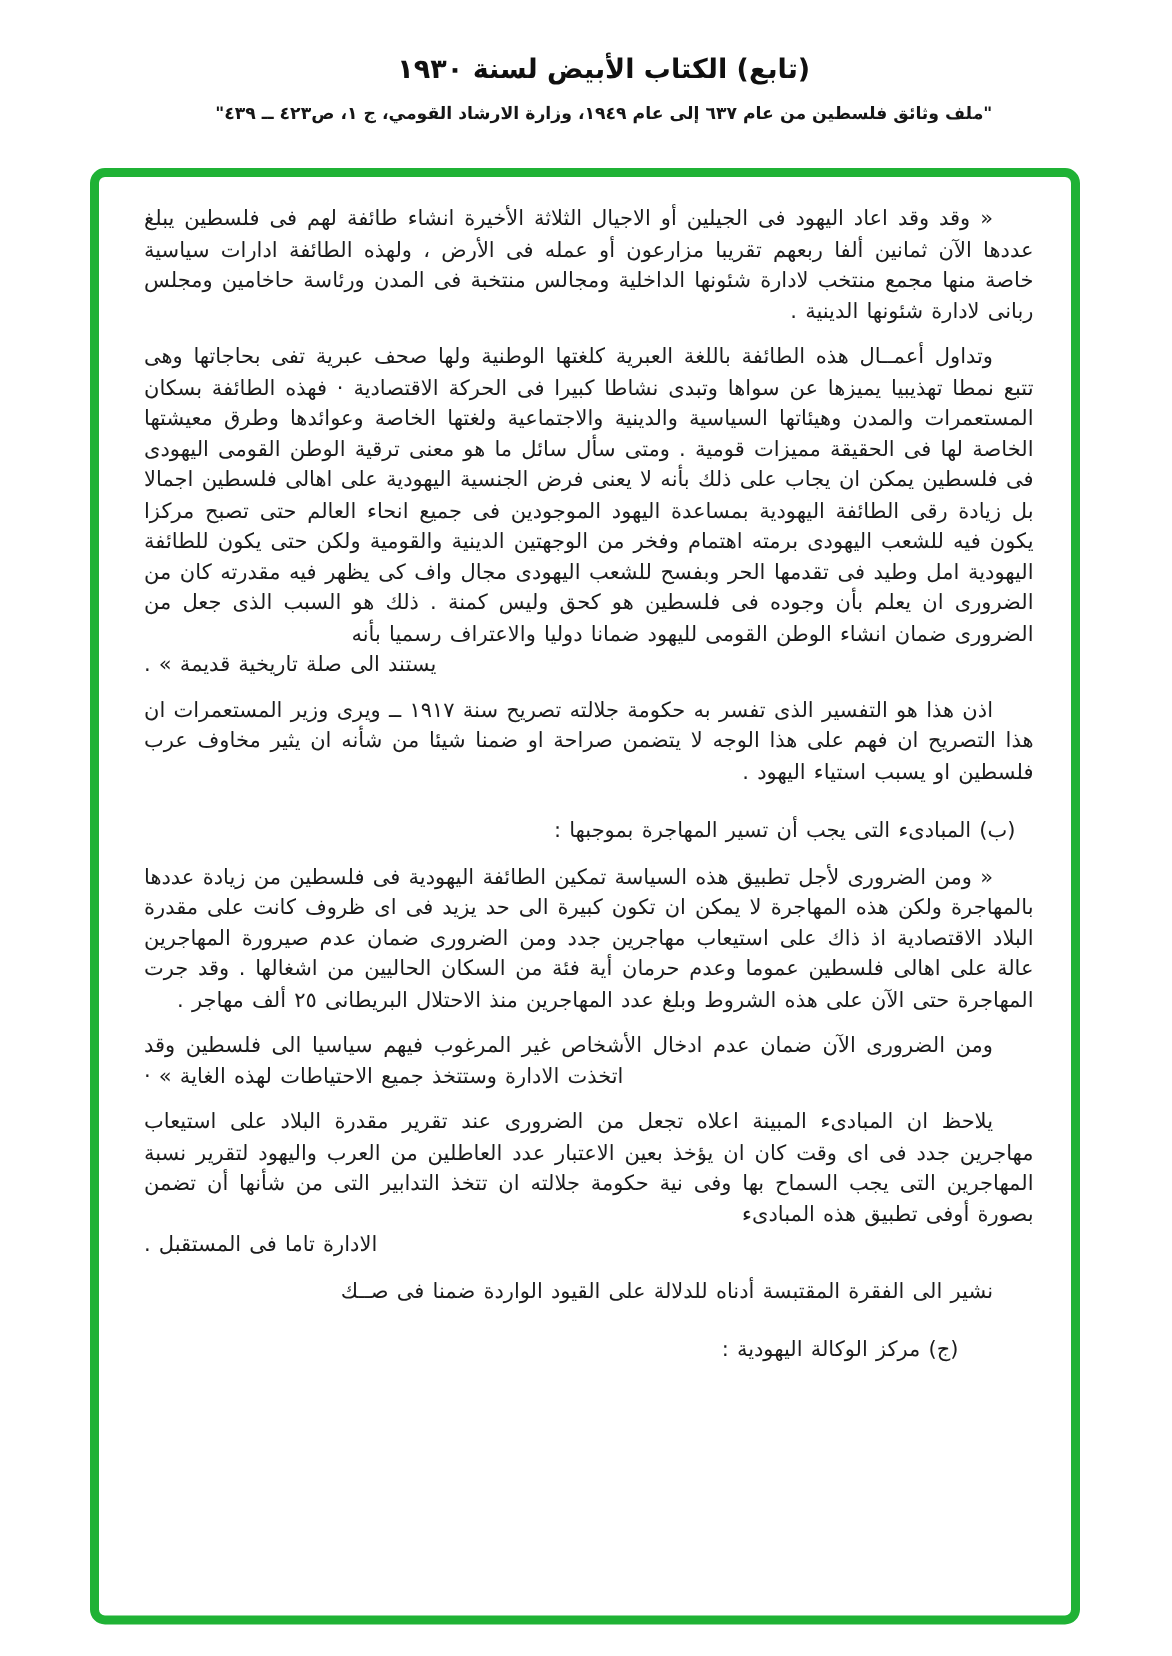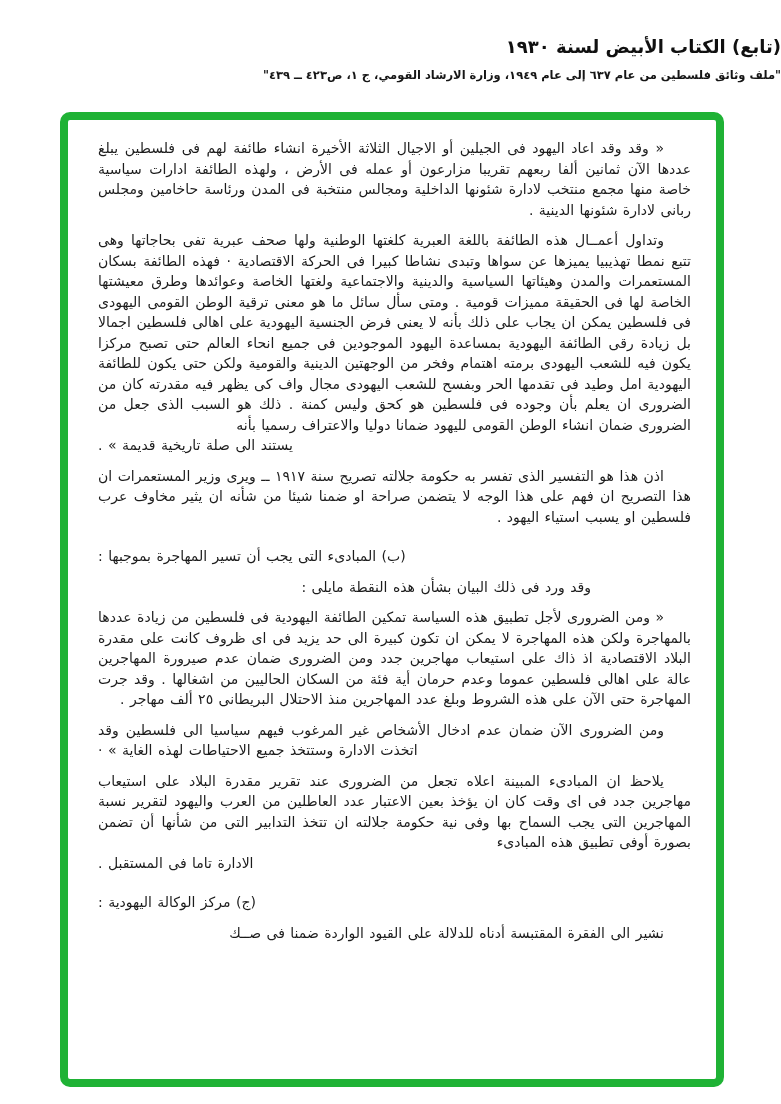--- a/index.html
+++ b/index.html
@@ -4,29 +4,29 @@
 <style>
   html,body { margin:0; padding:0; background:#ffffff; }
   body {
     width:781px; height:1104px; position:relative; overflow:hidden;
     font-family:"DejaVu Sans", sans-serif;
     -webkit-font-smoothing:antialiased;
   }
   .sheet { position:absolute; inset:0; background:#ffffff; }
 
   
-  .doc-header { position:absolute; top:36px; left:0; right:0; direction:rtl; color:#101010;padding-left:24px; }
+  .doc-header { position:absolute; top:36px; left:0; right:0; text-align:center; direction:rtl; color:#101010;padding-left:24px; }
   .doc-title  { margin:0 0 11px 0; font-size:18px; font-weight:bold; letter-spacing:0; }
   .doc-source { font-size:11.5px; font-weight:bold; color:#161616; }
 
   
   .page-frame {
     position:absolute; left:60px; top:112px;
     width:648px; height:959px;
-    border:8px solid #15803d; border-radius:10px;
+    border:6px solid #15803d; border-radius:10px;
     background:#ffffff; box-sizing:content-box;
   }
   .page-content {
     direction:rtl; text-align:justify;
     padding:18px 25px 0 30px;
     height:941px; overflow:hidden;
     font-size:14px; line-height:20.5px; color:#1c1c1c;
     word-spacing:1px;
   }
 
@@ -38,21 +38,21 @@
   .closer-a   { padding-right:75px; }
   .closer-b   { padding-right:65px; }
 
   
   .quote-close { text-align:justify; text-align-last:left; }
 
   
   .lead-short { text-align:right; padding-right:100px; }
 
   
-  .subhead   { text-align:left; margin:19px 0 10px 0; }
+  .subhead   { text-align:right; margin:19px 0 10px 0; }
   .subhead-b { padding-right:12px; }
   .subhead-j { padding-right:50px; }
 </style>
 </head>
 <body>
 
 <div class="sheet">
 
   <div class="doc-header">
     <h1 class="doc-title">(تابع) الكتاب الأبيض لسنة ١٩٣٠</h1>
@@ -64,29 +64,28 @@
 
       <p class="para indent">« وقد وقد اعاد اليهود فى الجيلين أو الاجيال الثلاثة الأخيرة انشاء طائفة لهم فى فلسطين يبلغ عددها الآن ثمانين ألفا ربعهم تقريبا مزارعون أو عمله فى الأرض ، ولهذه الطائفة ادارات سياسية خاصة منها مجمع منتخب لادارة شئونها الداخلية ومجالس منتخبة فى المدن ورئاسة حاخامين ومجلس ربانى لادارة شئونها الدينية .</p>
 
       <p class="para indent" style="margin-bottom:0">وتداول أعمــال هذه الطائفة باللغة العبرية كلغتها الوطنية ولها صحف عبرية تفى بحاجاتها وهى تتبع نمطا تهذيبيا يميزها عن سواها وتبدى نشاطا كبيرا فى الحركة الاقتصادية · فهذه الطائفة بسكان المستعمرات والمدن وهيئاتها السياسية والدينية والاجتماعية ولغتها الخاصة وعوائدها وطرق معيشتها الخاصة لها فى الحقيقة مميزات قومية . ومتى سأل سائل ما هو معنى ترقية الوطن القومى اليهودى فى فلسطين يمكن ان يجاب على ذلك بأنه لا يعنى فرض الجنسية اليهودية على اهالى فلسطين اجمالا بل زيادة رقى الطائفة اليهودية بمساعدة اليهود الموجودين فى جميع انحاء العالم حتى تصبح مركزا يكون فيه للشعب اليهودى برمته اهتمام وفخر من الوجهتين الدينية والقومية ولكن حتى يكون للطائفة اليهودية امل وطيد فى تقدمها الحر وبفسح للشعب اليهودى مجال واف كى يظهر فيه مقدرته كان من الضرورى ان يعلم بأن وجوده فى فلسطين هو كحق وليس كمنة . ذلك هو السبب الذى جعل من الضرورى ضمان انشاء الوطن القومى لليهود ضمانا دوليا والاعتراف رسميا بأنه</p>
       <p class="para closer closer-a">يستند الى صلة تاريخية قديمة » .</p>
 
       <p class="para indent">اذن هذا هو التفسير الذى تفسر به حكومة جلالته تصريح سنة ١٩١٧ ــ ويرى وزير المستعمرات ان هذا التصريح ان فهم على هذا الوجه لا يتضمن صراحة او ضمنا شيئا من شأنه ان يثير مخاوف عرب فلسطين او يسبب استياء اليهود .</p>
 
       <p class="para subhead subhead-b">(ب) المبادىء التى يجب أن تسير المهاجرة بموجبها :</p>
 
-      <p class="para lead-short">وقد ورد فى ذلك البيان بشأن هذه النقطة مايلى :</p>
 
       <p class="para indent">« ومن الضرورى لأجل تطبيق هذه السياسة تمكين الطائفة اليهودية فى فلسطين من زيادة عددها بالمهاجرة ولكن هذه المهاجرة لا يمكن ان تكون كبيرة الى حد يزيد فى اى ظروف كانت على مقدرة البلاد الاقتصادية اذ ذاك على استيعاب مهاجرين جدد ومن الضرورى ضمان عدم صيرورة المهاجرين عالة على اهالى فلسطين عموما وعدم حرمان أية فئة من السكان الحاليين من اشغالها . وقد جرت المهاجرة حتى الآن على هذه الشروط وبلغ عدد المهاجرين منذ الاحتلال البريطانى ٢٥ ألف مهاجر .</p>
 
       <p class="para indent quote-close">ومن الضرورى الآن ضمان عدم ادخال الأشخاص غير المرغوب فيهم سياسيا الى فلسطين وقد اتخذت الادارة وستتخذ جميع الاحتياطات لهذه الغاية » ·</p>
 
       <p class="para indent" style="margin-bottom:0">يلاحظ ان المبادىء المبينة اعلاه تجعل من الضرورى عند تقرير مقدرة البلاد على استيعاب مهاجرين جدد فى اى وقت كان ان يؤخذ بعين الاعتبار عدد العاطلين من العرب واليهود لتقرير نسبة المهاجرين التى يجب السماح بها وفى نية حكومة جلالته ان تتخذ التدابير التى من شأنها أن تضمن بصورة أوفى تطبيق هذه المبادىء</p>
       <p class="para closer closer-b">الادارة تاما فى المستقبل .</p>
 
+      <p class="para indent">نشير الى الفقرة المقتبسة أدناه للدلالة على القيود الواردة ضمنا فى صــك</p>
+
       <p class="para subhead subhead-j">(ج) مركز الوكالة اليهودية :</p>
-
-      <p class="para indent">نشير الى الفقرة المقتبسة أدناه للدلالة على القيود الواردة ضمنا فى صــك</p>
 
     </div>
   </div>
 
 </div>
 
 </body></html>

